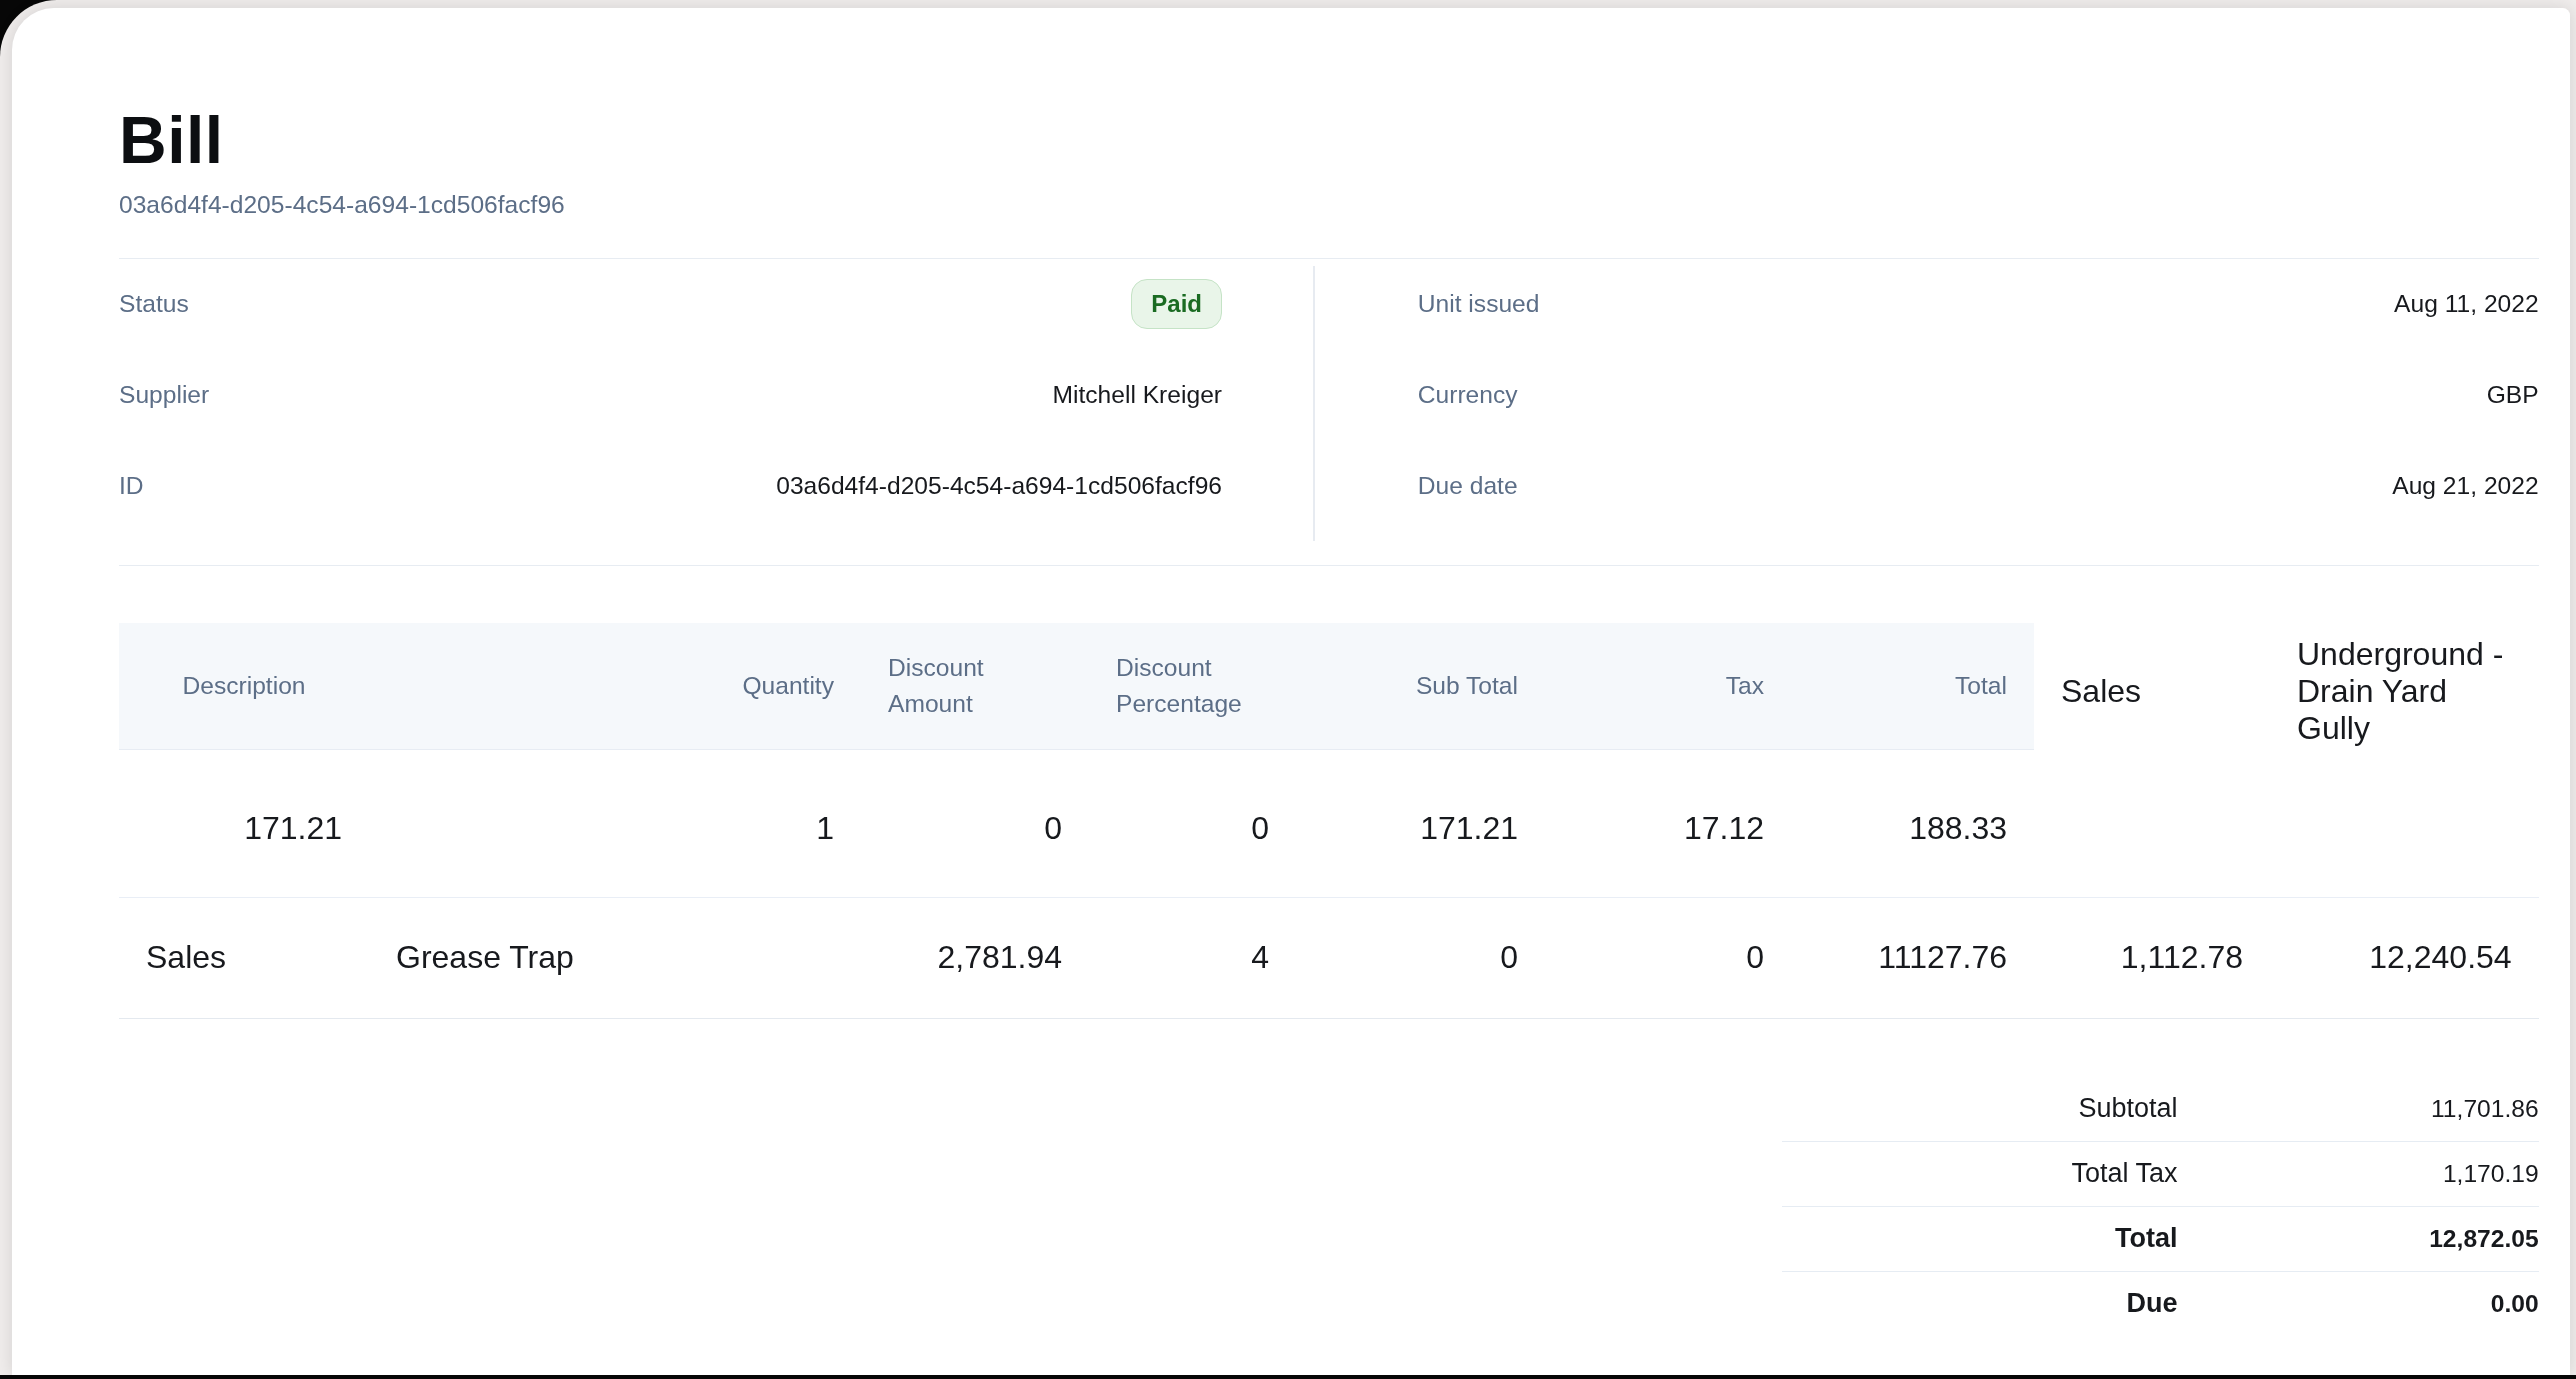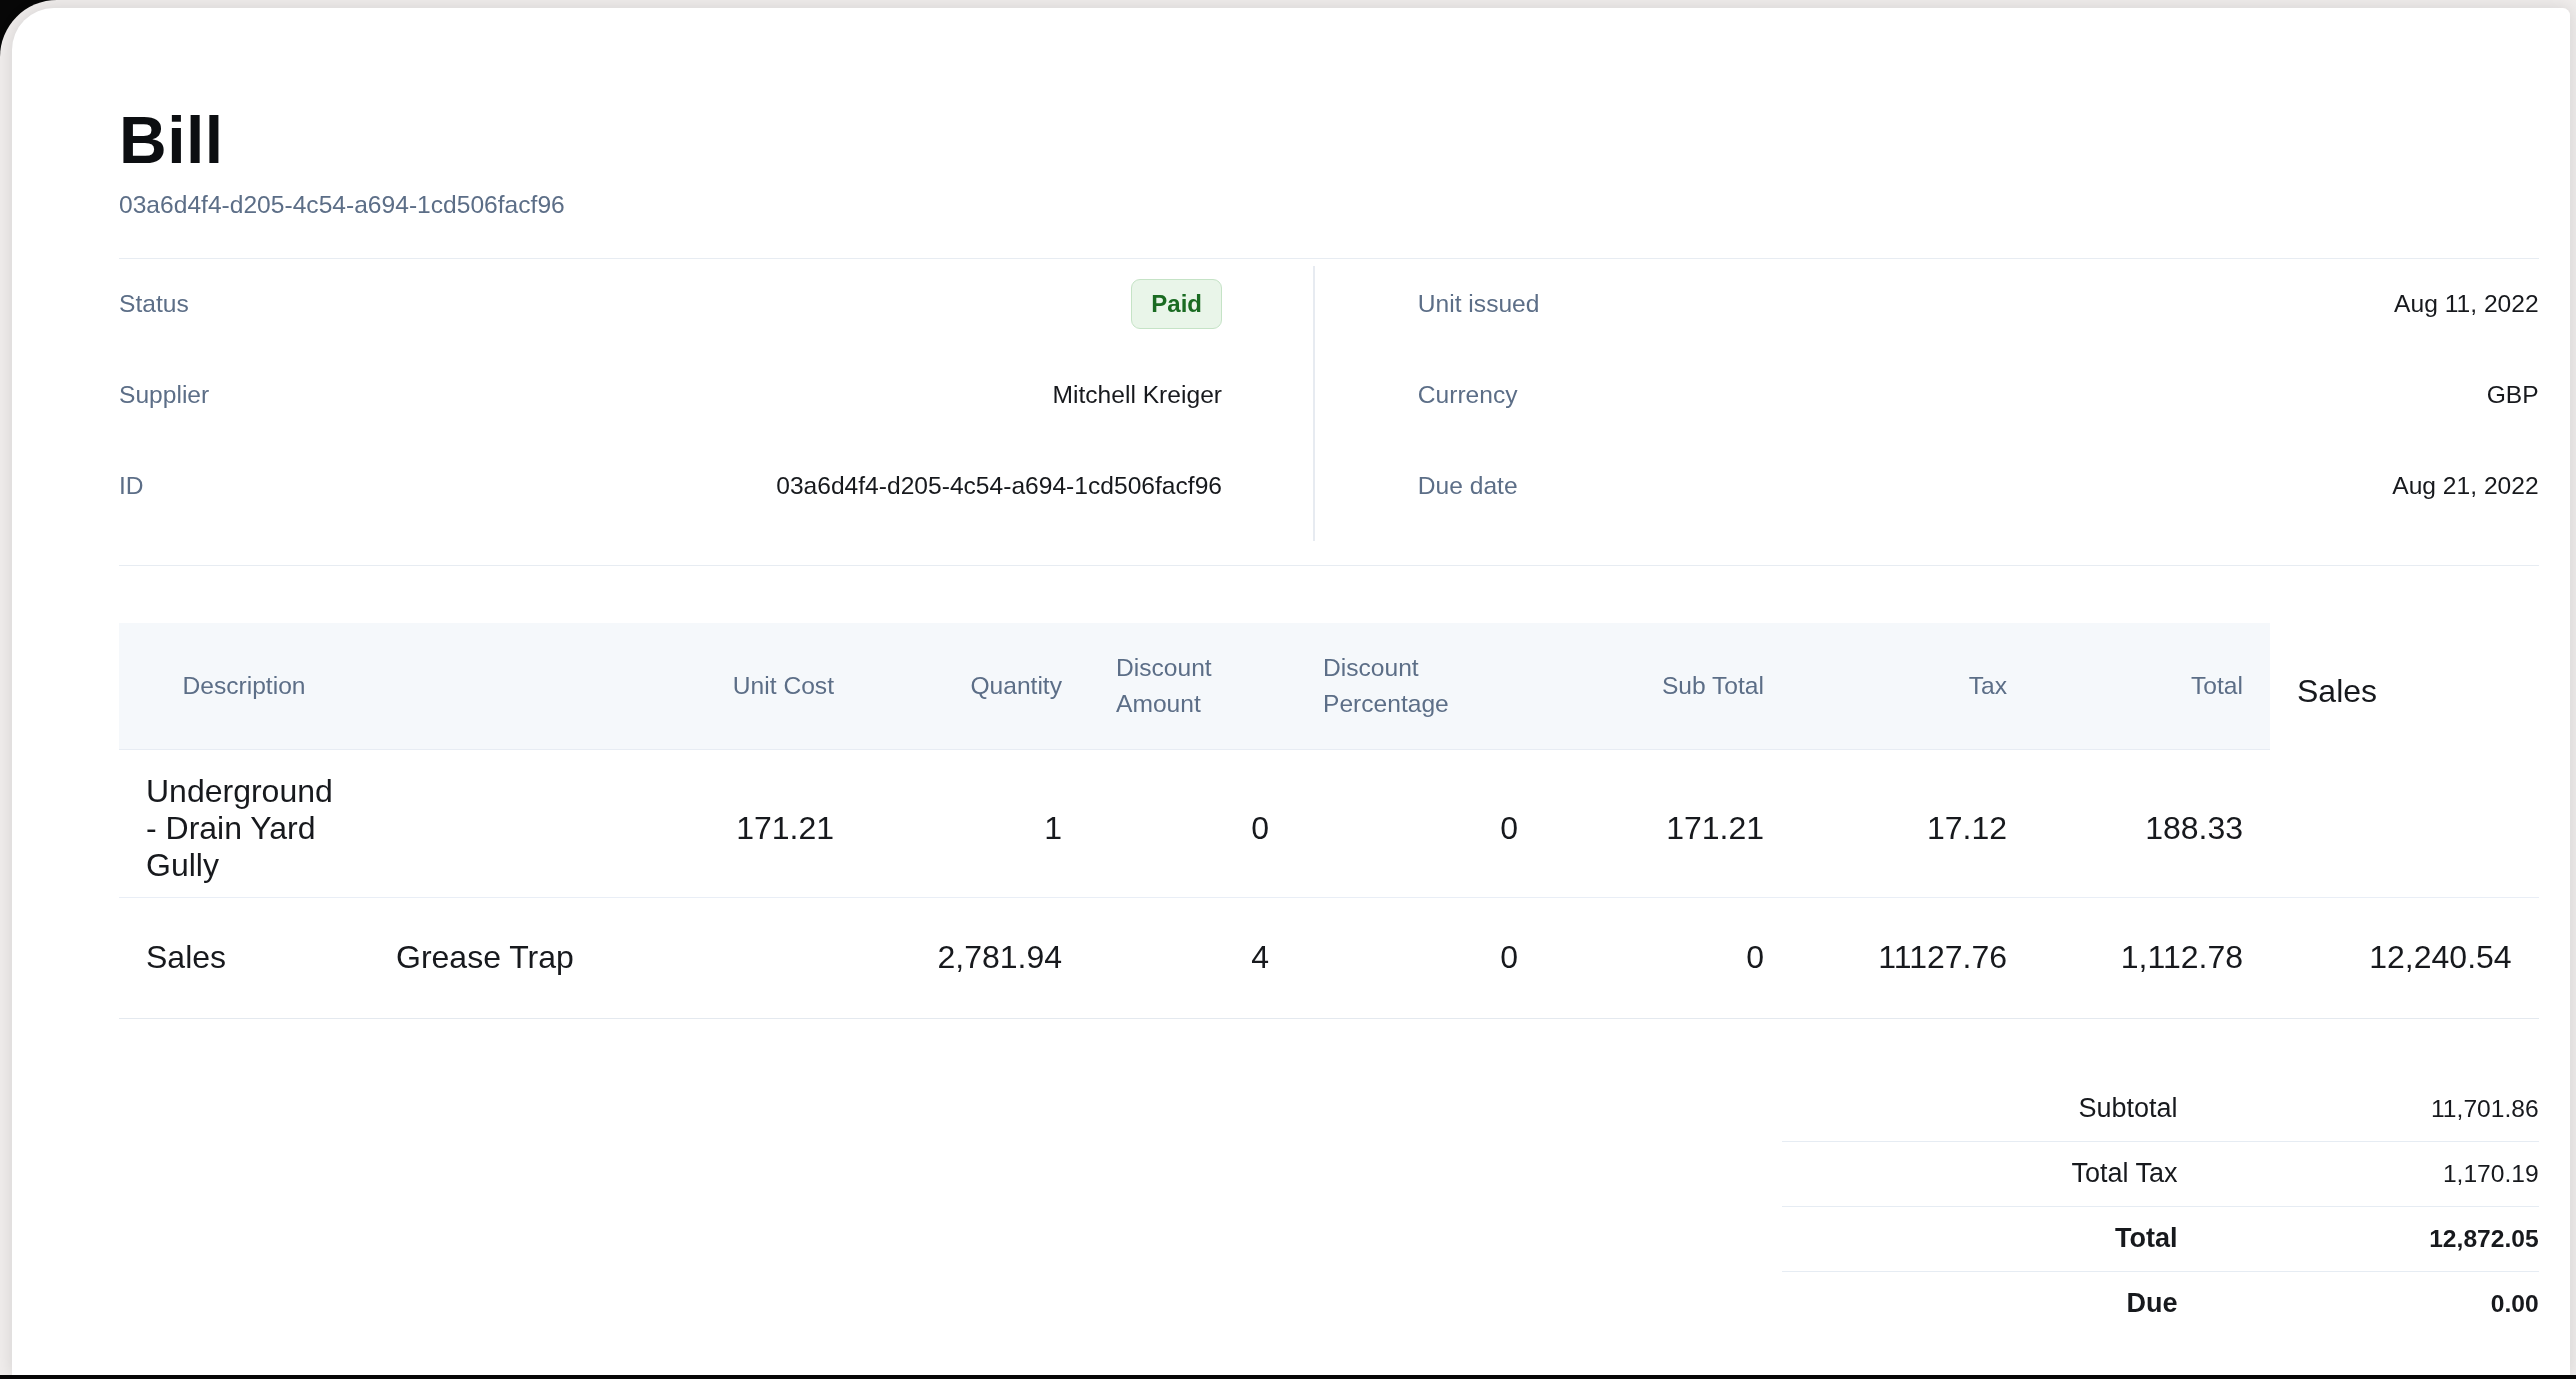--- a/index.html
+++ b/index.html
@@ -69,21 +69,21 @@
   }
   .info-label { font-size: 24.6px; color: #5c6e87; }
   .info-value { font-size: 24.6px; color: #17191d; text-align: right; }
   .badge {
     display: inline-block;
     font-size: 24px;
     font-weight: 700;
     color: #1a6b22;
     background: #e9f5e9;
     border: 1.8px solid #c5e3c6;
-    border-radius: 9px;
+    border-radius: 16px;
     padding: 10px 19px;
   }
 
   
   .items-table {
     margin-top: 57px;
     display: grid;
     grid-template-columns: 250px 492px 228px 207px 249px 246px 243px 236px 1fr;
   }
   .items-table .th {
@@ -177,21 +177,20 @@
           <span class="info-label">Due date</span>
           <span class="info-value">Aug 21, 2022</span>
         </div>
       </div>
     </div>
 
     <hr class="divider" style="margin-top:0;">
 
     <div class="items-table">
       <div class="th ac">Description</div>
-      <div class="th ar">Unit Cost</div>
       <div class="th ar">Quantity</div>
       <div class="th al">Discount Amount</div>
       <div class="th al">Discount Percentage</div>
       <div class="th ar">Sub Total</div>
       <div class="th ar">Tax</div>
       <div class="th ar">Total</div>
 
       <div class="row-1">
         <div class="td al">Sales</div>
         <div class="td al">Underground - Drain Yard Gully</div>

